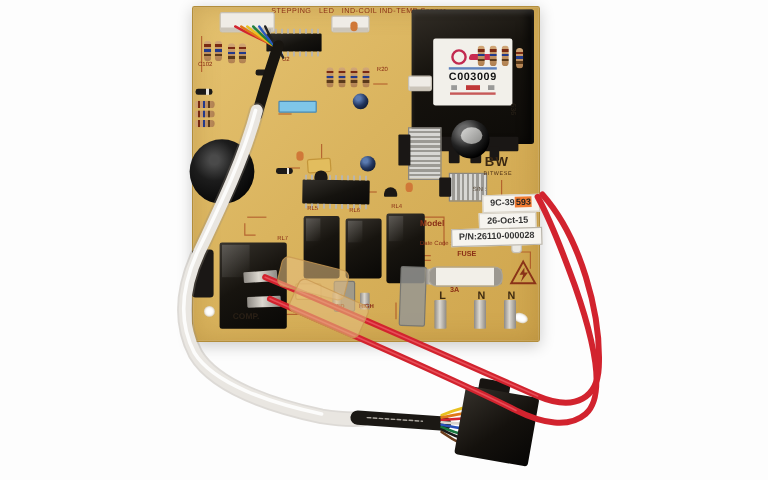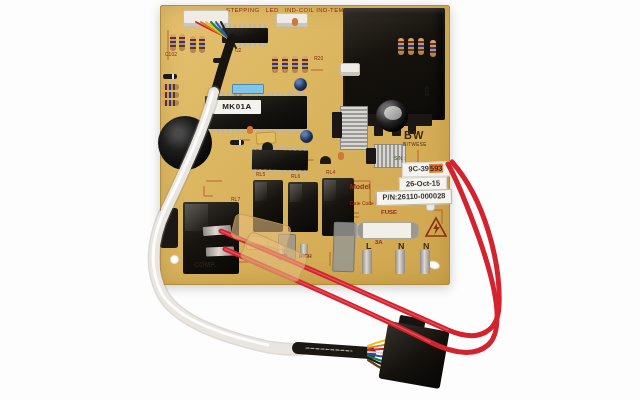--- a/index.html
+++ b/index.html
@@ -109,29 +109,36 @@
   </svg>
 
   <div class="abs silk" style="left:226px;top:7px;font-size:6px;letter-spacing:.4px;">STEPPING   LED   IND-COIL IND-TEMP Sensor</div>
 
   <div class="abs comp xfmr"></div>
   <div class="abs comp blackpart" style="left:350px;top:114px;width:82px;height:12px;"></div>
   <div class="abs comp blackpart" style="left:356px;top:120px;width:9px;height:16px;"></div>
   <div class="abs comp blackpart" style="left:374px;top:122px;width:9px;height:14px;"></div>
   <div class="abs comp blackpart" style="left:392px;top:120px;width:9px;height:16px;"></div>
   <div class="abs comp blackpart" style="left:408px;top:122px;width:8px;height:12px;"></div>
+  <div class="abs xlabel">
+    <div class="swirlrow">
+      <span class="swirl"></span>
+      <span class="logobar"></span>
+    </div>
+    <div class="bluebar"></div>
+    <div class="xcode">C003009</div>
+    <div class="picto"></div>
+    <div class="redbar"></div>
+  </div>
 
   <div class="abs comp conn-white" style="left:183px;top:10px;width:44px;height:15px;"></div>
   <div class="abs comp conn-white" style="left:276px;top:13px;width:30px;height:12px;"></div>
   <div class="abs comp conn-white" style="left:340px;top:63px;width:18px;height:11px;"></div>
 
   <div class="abs comp ic" style="left:222px;top:28px;width:46px;height:15px;"></div>
-  <div class="abs comp ic" style="left:205px;top:96px;width:102px;height:33px;">
-    <span class="chiplabel">MK01A</span>
-  </div>
   <div class="abs comp ic" style="left:252px;top:150px;width:56px;height:20px;transform:rotate(1deg);"></div>
 
   <div class="abs comp" style="left:158px;top:116px;width:54px;height:54px;border-radius:50%;
        background:radial-gradient(circle at 38% 32%,#4a4a4a 0 8%,#1c1c1c 35%,#060606 78%);"></div>
 
   <div class="abs comp relay" style="left:183px;top:202px;width:56px;height:72px;"></div>
   <div class="abs comp blackpart" style="left:160px;top:208px;width:18px;height:40px;border-radius:3px;"></div>
   <div class="abs comp relay" style="left:253px;top:180px;width:30px;height:52px;"></div>
   <div class="abs comp relay" style="left:288px;top:182px;width:30px;height:50px;"></div>
   <div class="abs comp relay" style="left:322px;top:178px;width:32px;height:58px;"></div>

